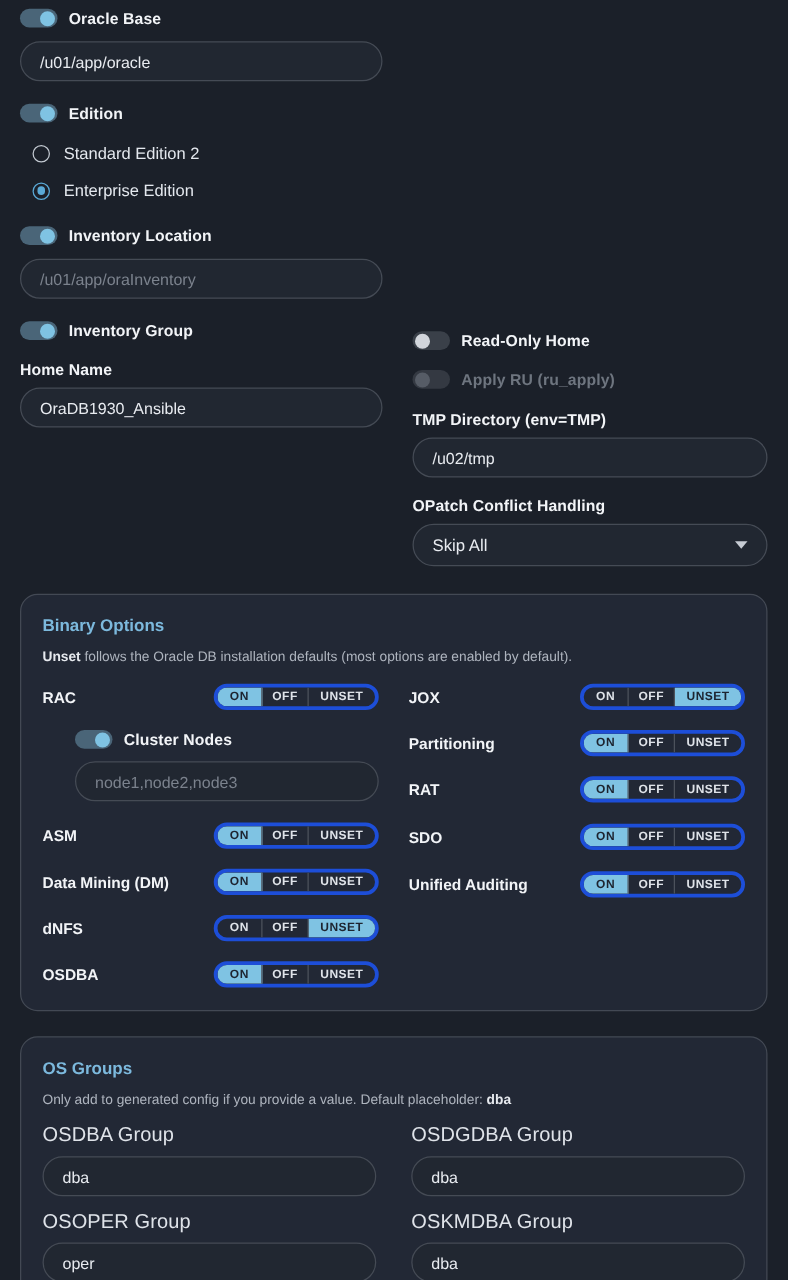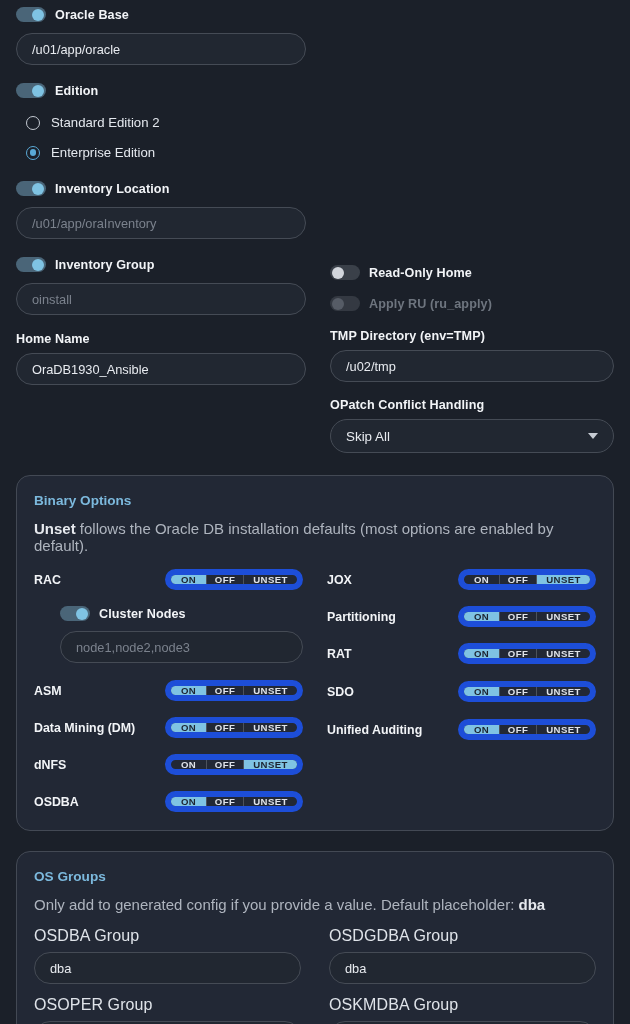--- a/index.html
+++ b/index.html
@@ -71,26 +71,26 @@
   .radio-label { font-size: 13.2px; color: #e4e8ee; }
 
   
   .panel {
     border: 1px solid #434954; border-radius: 14px;
     background: #222835; padding: 17px 17px 18px 17px;
   }
   .panel-title {
     font-size: 13.6px; font-weight: bold; color: #7cb9dd; margin-bottom: 12px;
   }
-  .panel-note { font-size: 15px; color: #aeb4be; margin-bottom: 15px; }
+  .panel-note { font-size: 11px; color: #aeb4be; margin-bottom: 15px; }
   .panel-note b { color: #e6e9ee; }
 
   
   .seg {
-    display: flex; height: 21px; border: 6px solid #1d4ed8;
+    display: flex; height: 21px; border: 3px solid #1d4ed8;
     border-radius: 11px; overflow: hidden; flex: 0 0 auto;
   }
   .seg div {
     display: flex; align-items: center; justify-content: center;
     font-size: 9.6px; font-weight: bold; letter-spacing: .4px;
     color: #dfe3e9; background: transparent;
     border-right: 1px solid #4c525c;
   }
   .seg div:last-child { border-right: none; }
   .seg div.on { background: #7fc3e3; color: #1d2430; }
@@ -142,21 +142,20 @@
         <span class="toggle-label">Inventory Location</span>
       </div>
       <div class="input placeholder" style="margin-top:11px;">/u01/app/oraInventory</div>
 
       <div class="toggle-row" style="margin-top:18px;">
         <span class="switch">
             <span class="knob"></span>
           </span>
         <span class="toggle-label">Inventory Group</span>
       </div>
-      <div class="input placeholder" style="margin-top:11px;">oinstall</div>
 
 
       <div class="field-label" style="margin-top:17px;">Home Name</div>
       <div class="input">OraDB1930_Ansible</div>
     </div>
 
     <div style="position:absolute; left:314px; top:265px; width:284px;">
       <div class="toggle-row">
         <span class="switch off">
             <span class="knob"></span>

